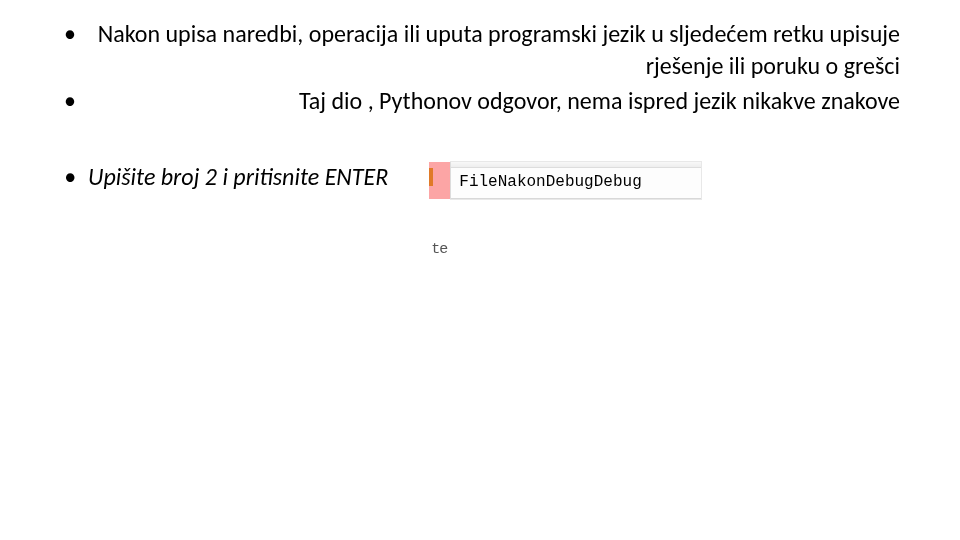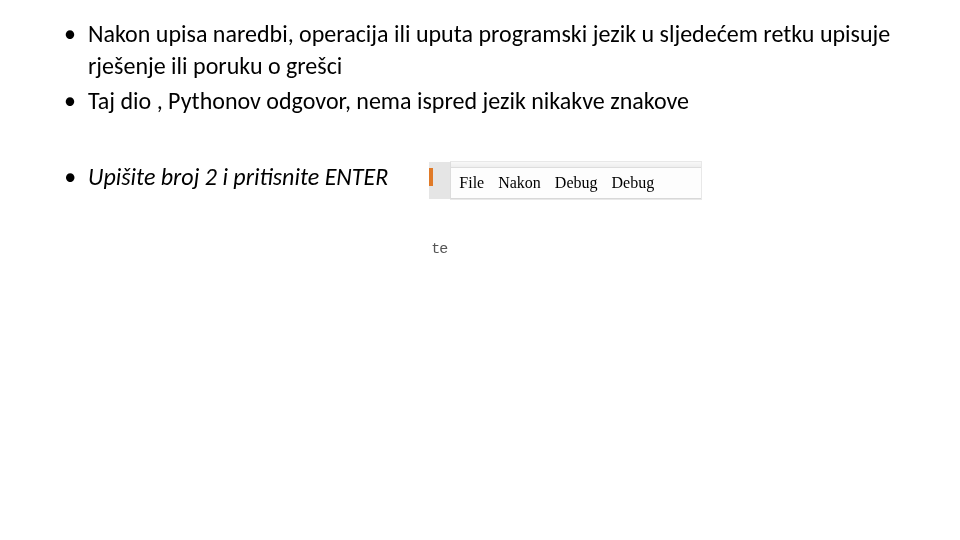--- a/index.html
+++ b/index.html
@@ -16,20 +16,21 @@
     }
     .bullet-list {
       list-style: none;
       font-size: 24px;
       line-height: 1.35;
     }
     .bullet-list li {
       position: relative;
       padding-left: 28px;
       margin-bottom: 2px;
+      text-align: right;
     }
     .bullet-list li::before {
       content: "•";
       position: absolute;
       left: 4px;
       top: 0;
       font-size: 24px;
     }
     .spacer-li { height: 42px; }
     .lower-row {
@@ -51,21 +52,21 @@
       line-height: 1.35;
       color: #000;
       position: relative;
     }
     .shell-shot .left-strip {
       position: absolute;
       left: -22px;
       top: 0;
       bottom: 0;
       width: 22px;
-      background: #e5e5e5;
+      background: #fca5a5;
       border-right: 1px solid #dcdcdc;
     }
     .shell-shot .left-strip .orange-edge {
       position: absolute;
       left: 0;
       top: 6px;
       width: 4px;
       height: 18px;
       background: #e07a28;
     }
@@ -78,23 +79,22 @@
       color: #555;
       letter-spacing: -1px;
     }
     .shell-shot .top-edge {
       height: 6px;
       background: linear-gradient(#f8f8f8, #eeeeee);
       border-bottom: 1px solid #ddd;
     }
     .menu-bar {
       display: flex;
-      gap: 14px;
       padding: 4px 8px 4px 8px;
-      font-family: Liberation Serif, serif;
+      font-family: Liberation Mono, monospace;
       font-size: 16px;
       color: #000;
       border-bottom: 1px solid #d8d8d8;
       background: #fdfdfd;
     }
     .menu-bar span { cursor: default; }
     .code-area {
       padding: 2px 6px 8px 6px;
       white-space: pre;
     }

